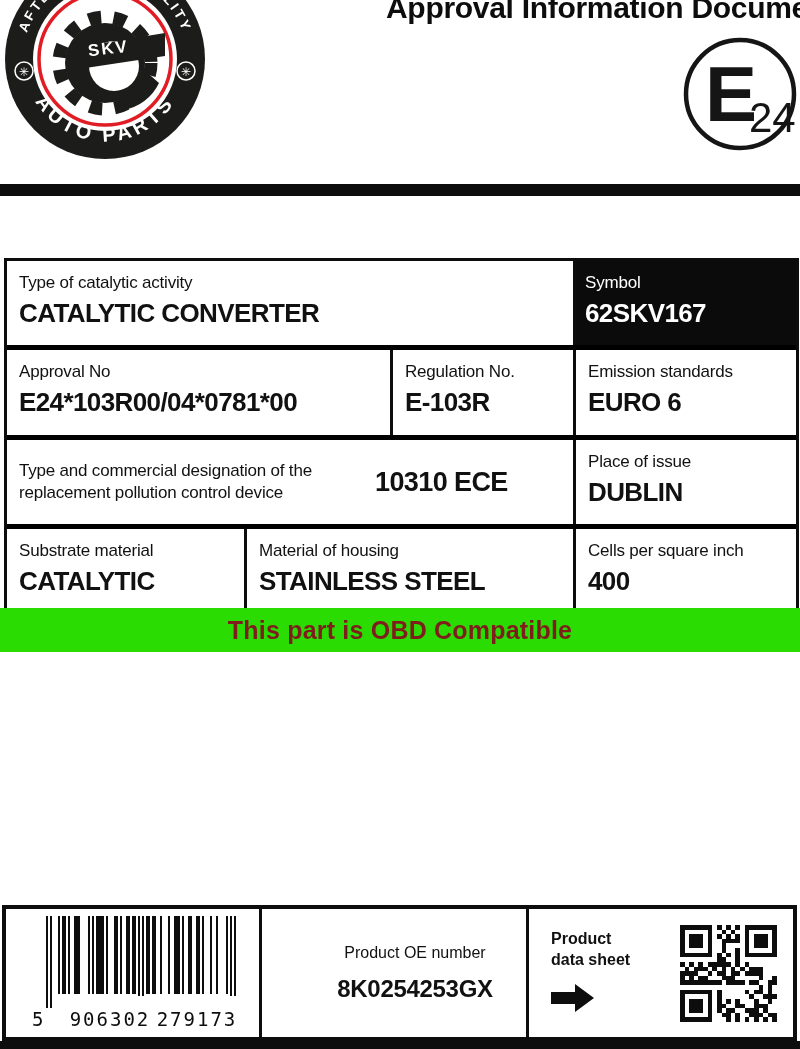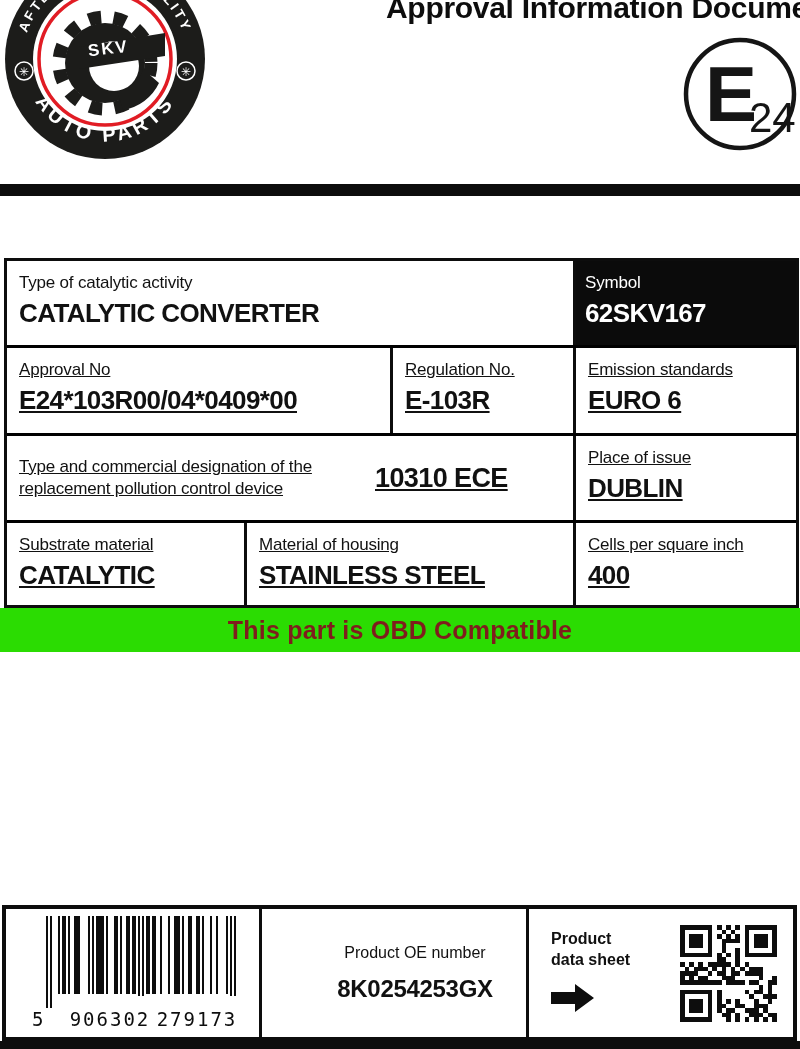--- a/index.html
+++ b/index.html
@@ -11,21 +11,21 @@
   .title{position:absolute;left:386px;top:-9px;font-size:30px;font-weight:700;
          letter-spacing:-0.3px;white-space:nowrap;color:#0d0d0d;}
   .logo{position:absolute;left:-1px;top:-47px;width:212px;height:212px;}
   .emark{position:absolute;left:681px;top:36px;width:120px;height:120px;}
   .topbar{position:absolute;left:0;top:184px;width:800px;height:12px;background:#0d0d0d;}
 
   
   .dtable{position:absolute;left:4px;top:258px;width:795px;border:3px solid #0d0d0d;
           box-sizing:border-box;background:#fff;}
   .trow{display:flex;}
-  .trow + .trow{border-top:3px solid #000000;text-decoration:underline;}
+  .trow + .trow{border-top:5px solid #000000;}
   .tcell{box-sizing:border-box;padding:12px 8px 0 12px;overflow:hidden;}
   .tcell + .tcell{border-left:3px solid #0d0d0d;}
   .r1{height:84px;} .r2{height:85px;} .r3{height:84px;} .r4{height:82px;}
   .w-main{width:566px;} .w-appr{width:383px;} .w-reg{width:183px;}
   .w-sub{width:237px;} .w-hous{width:329px;} .w-last{flex:1;}
   .lbl{font-size:17px;letter-spacing:-0.2px;}
   .val{font-size:26px;font-weight:700;letter-spacing:-0.6px;margin-top:5px;white-space:nowrap;}
   .inv{background:#0b0b0b;color:#fff;padding-left:9px;}
   .cell-flex{display:flex;align-items:center;padding-top:0;}
   .lbl3{width:332px;font-size:17px;line-height:1.3;letter-spacing:-0.2px;}
@@ -111,21 +111,21 @@
       </div>
       <div class="tcell w-last inv">
         <div class="lbl">Symbol</div>
         <div class="val">62SKV167</div>
       </div>
     </div>
 
     <div class="trow r2">
       <div class="tcell w-appr">
         <div class="lbl">Approval No</div>
-        <div class="val">E24*103R00/04*0409*00</div>
+        <div class="val">E24*103R00/04*0781*00</div>
       </div>
       <div class="tcell w-reg">
         <div class="lbl">Regulation No.</div>
         <div class="val">E-103R</div>
       </div>
       <div class="tcell w-last">
         <div class="lbl">Emission standards</div>
         <div class="val">EURO 6</div>
       </div>
     </div>

